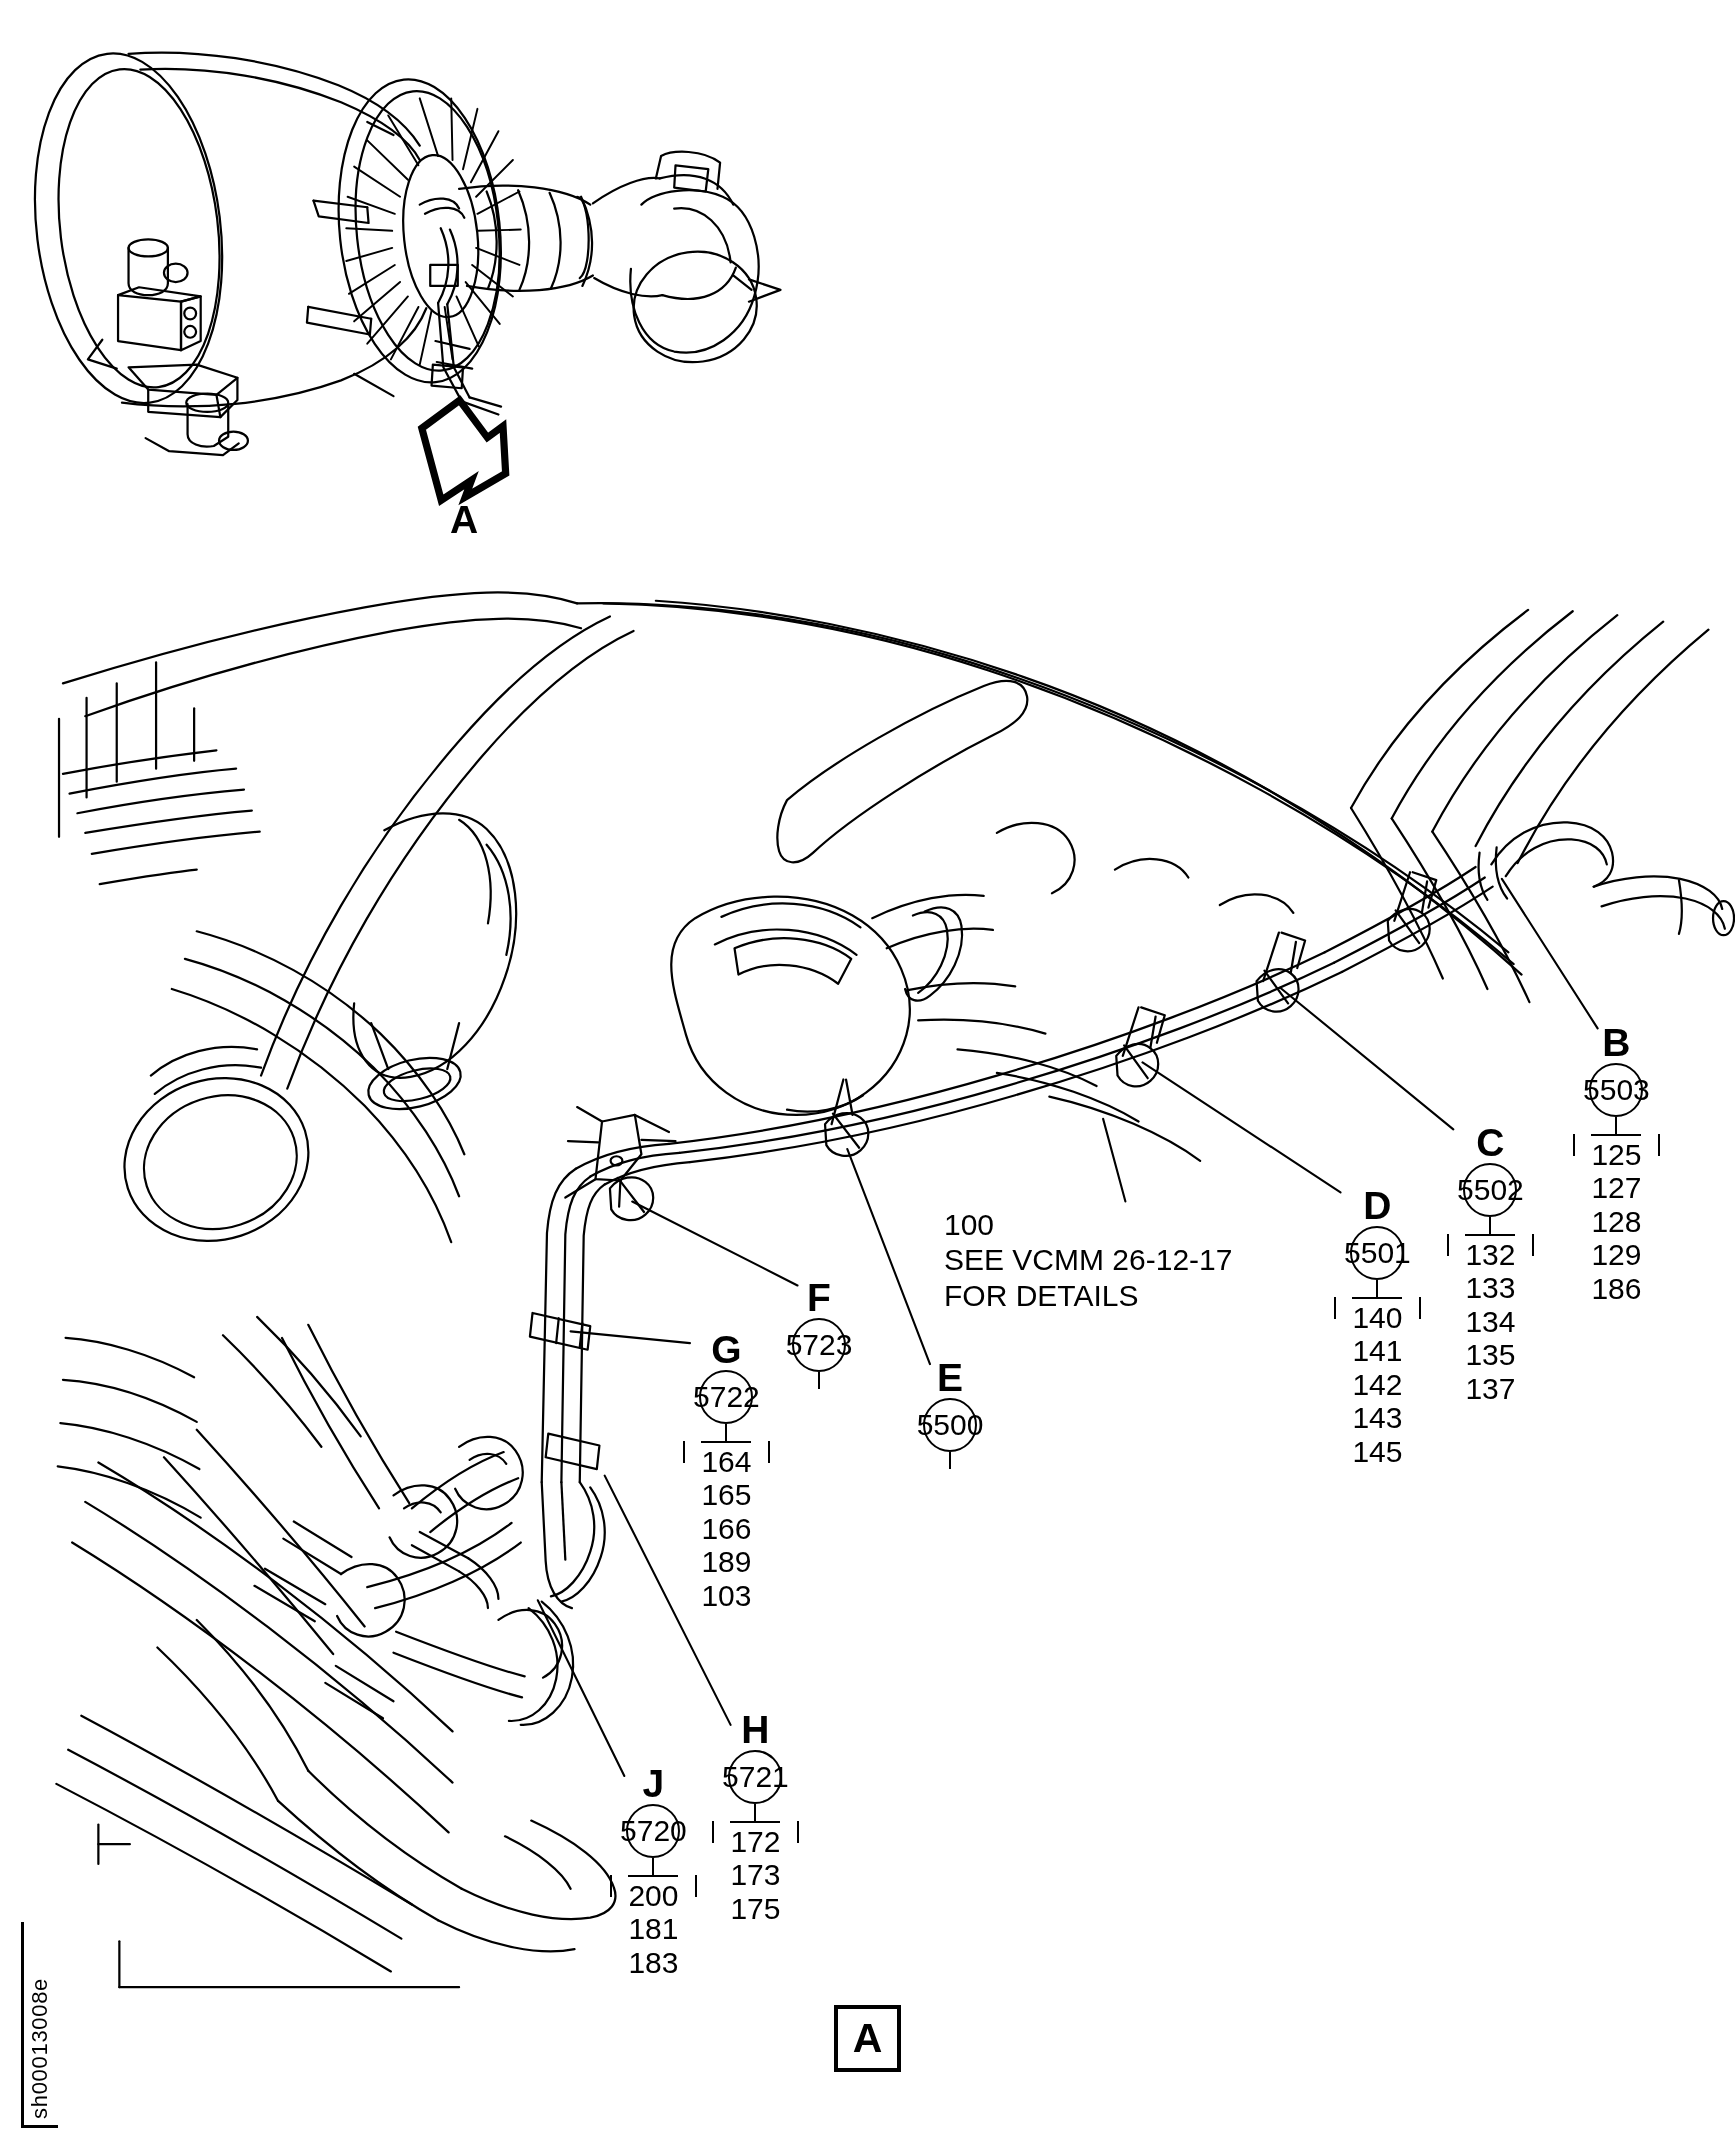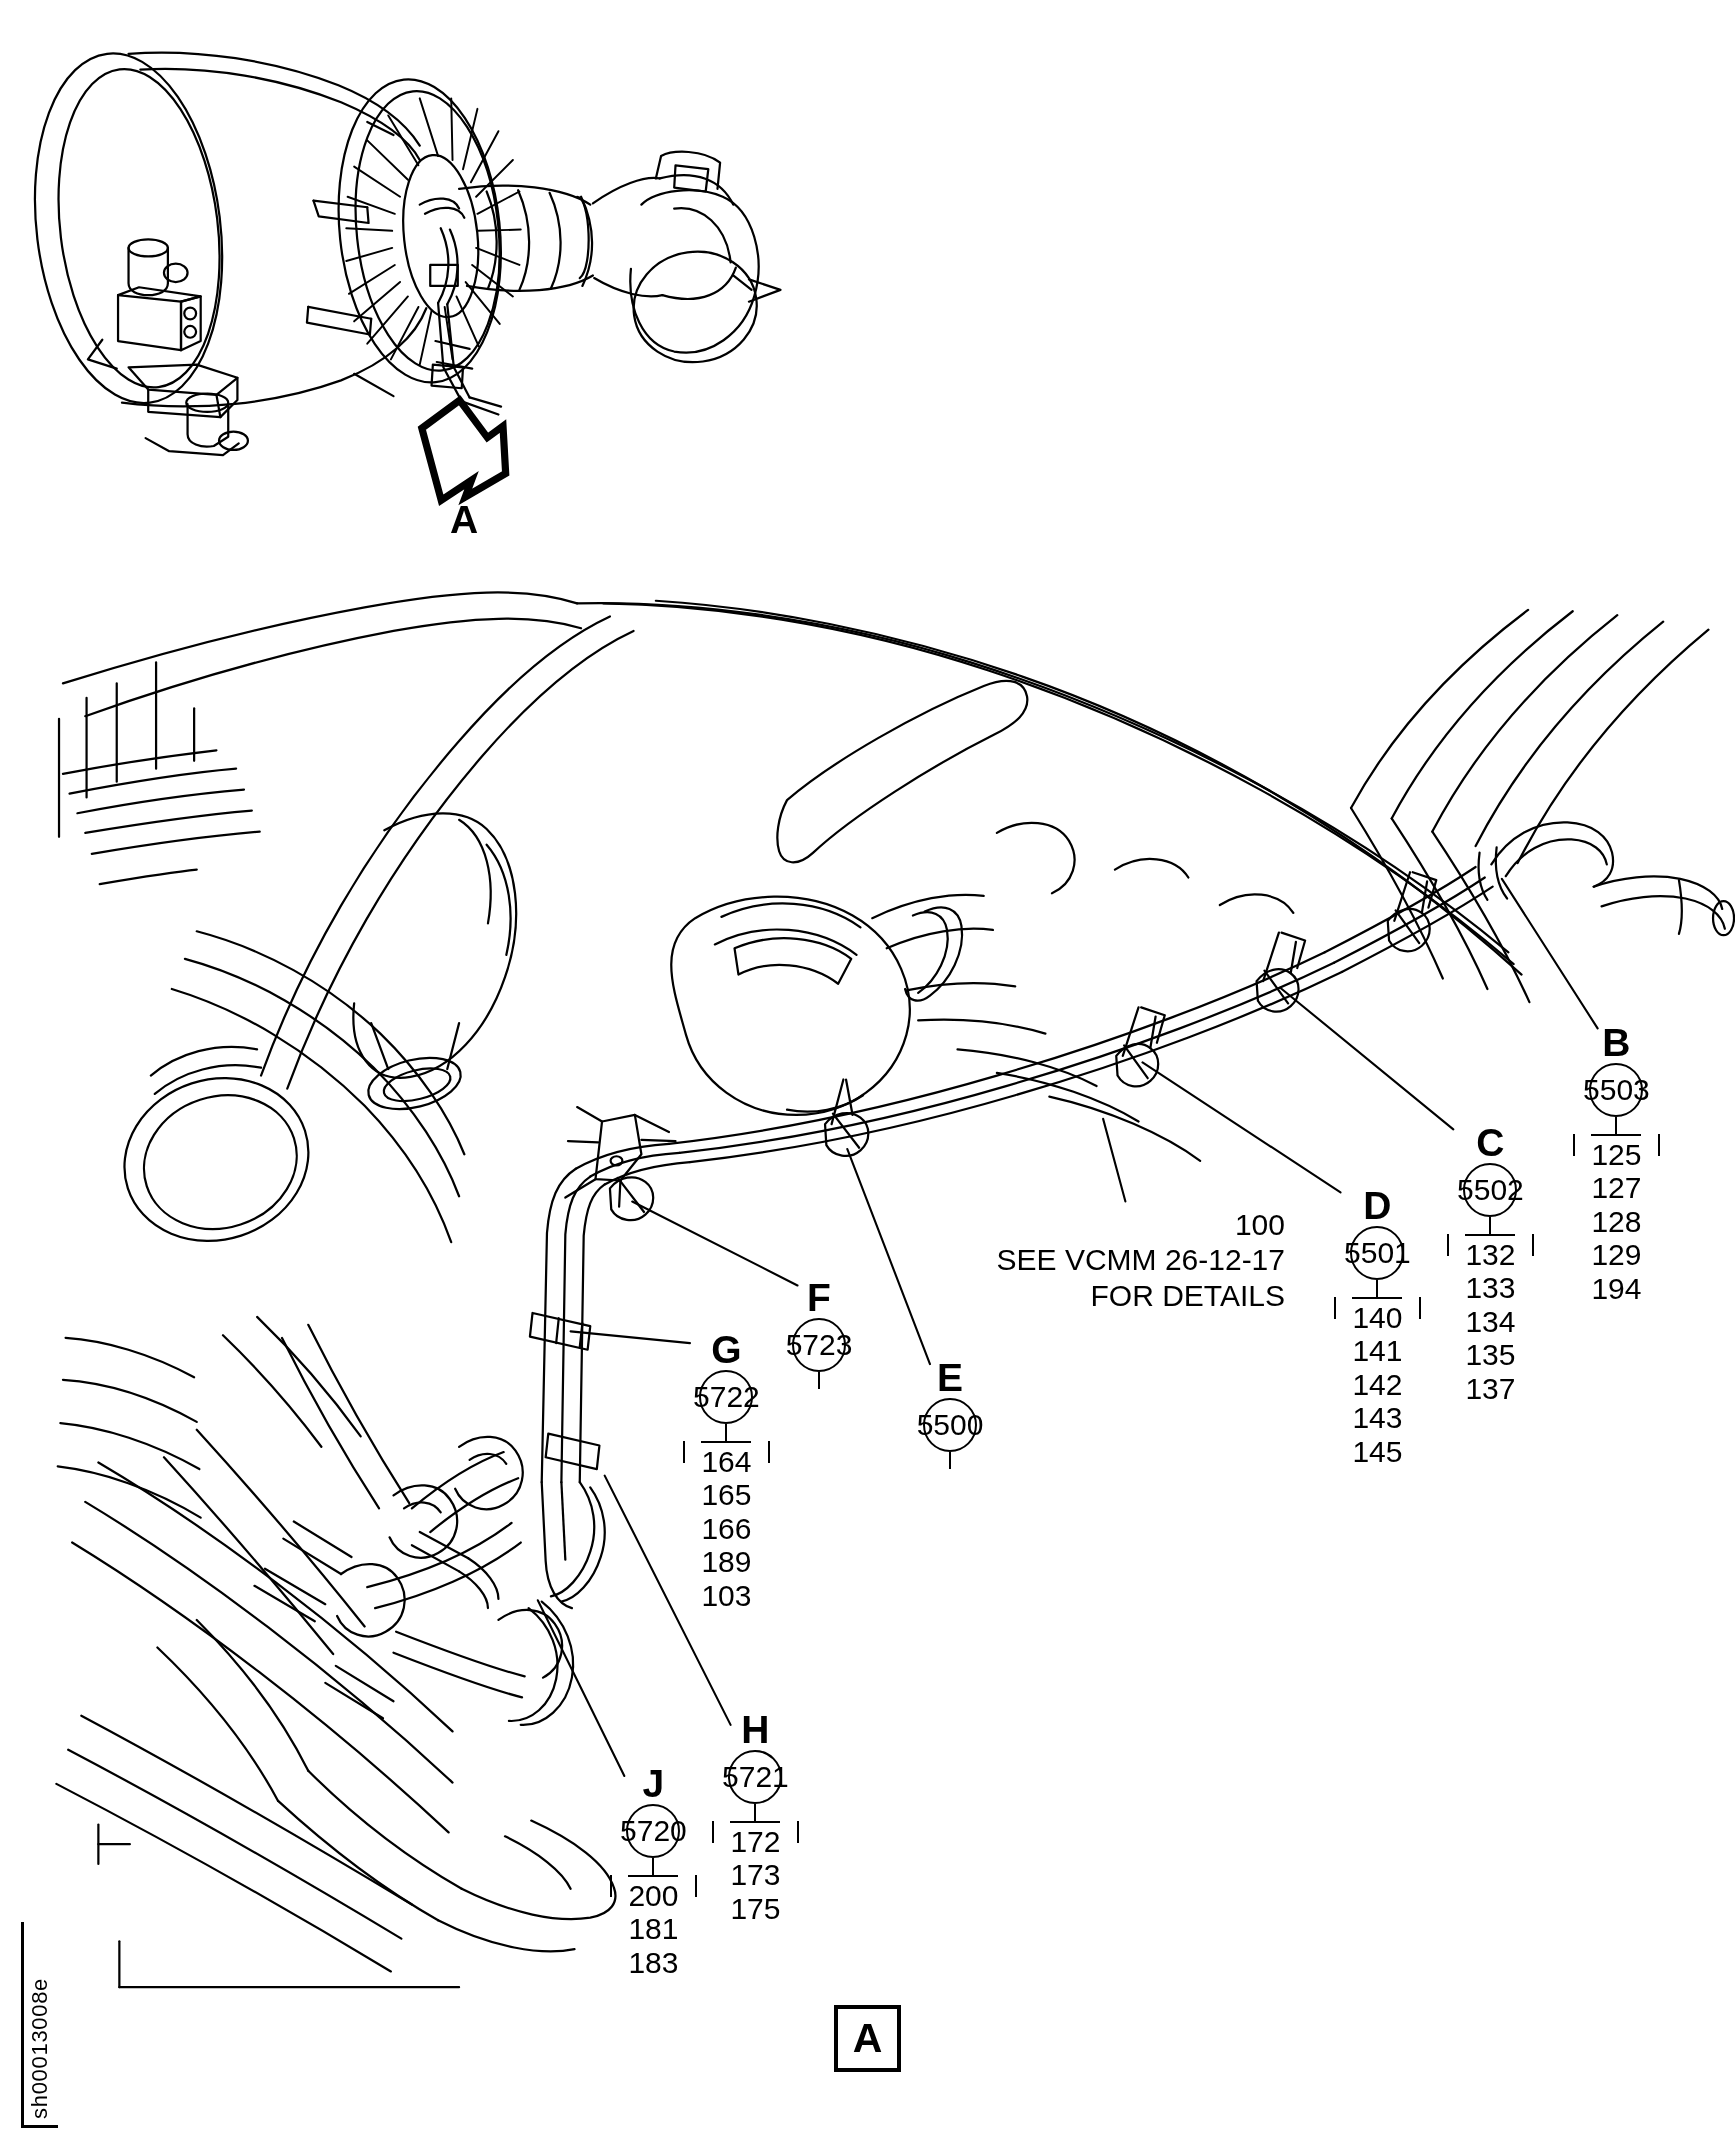--- a/index.html
+++ b/index.html
@@ -87,21 +87,21 @@
   .plain-letter{
     position:absolute;
     font-size:39px;
     font-weight:bold;
     line-height:1;
   }
   .note{
     position:absolute;
     font-size:30px;
     line-height:1.18;
-    text-align:right;
+    text-align:left;
     white-space:pre;
   }
   .view-box{
     position:absolute;
     border:4.6px solid #000;
     display:flex;
     align-items:center;
     justify-content:center;
     font-size:41px;
     font-weight:bold;
@@ -508,21 +508,21 @@
     <div class="bubble">5503</div>
     <div class="stem"></div>
     <div class="items">
       <div class="first-wrap">
         <div class="topbar"></div>
         <div class="num first">125</div>
       </div>
       <div class="num">127</div>
       <div class="num">128</div>
       <div class="num">129</div>
-      <div class="num">194</div>
+      <div class="num">186</div>
     </div>
   </div>
 
   <div class="callout" style="left:1447px;top:1123px;">
     <div class="letter">C</div>
     <div class="bubble">5502</div>
     <div class="stem"></div>
     <div class="items">
       <div class="first-wrap">
         <div class="topbar"></div>

